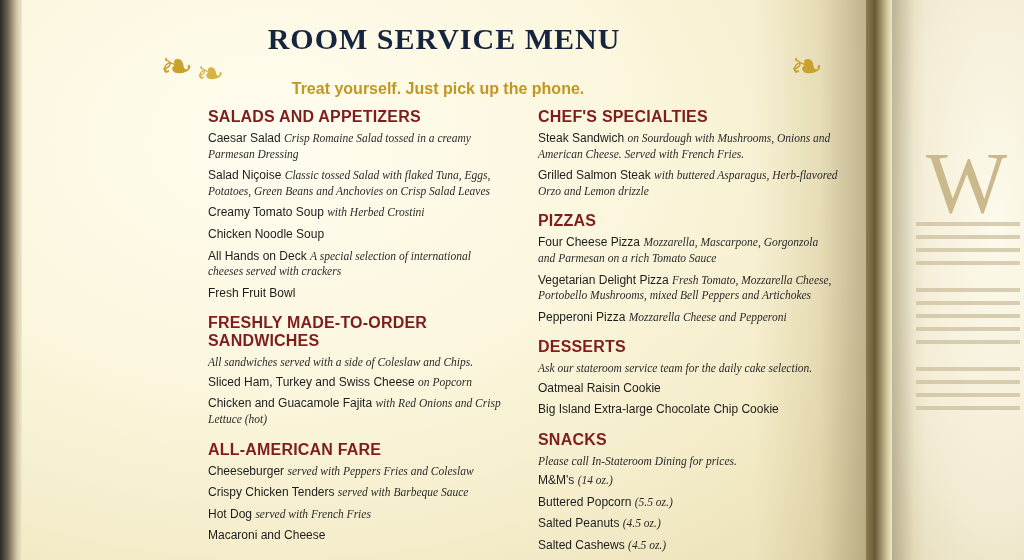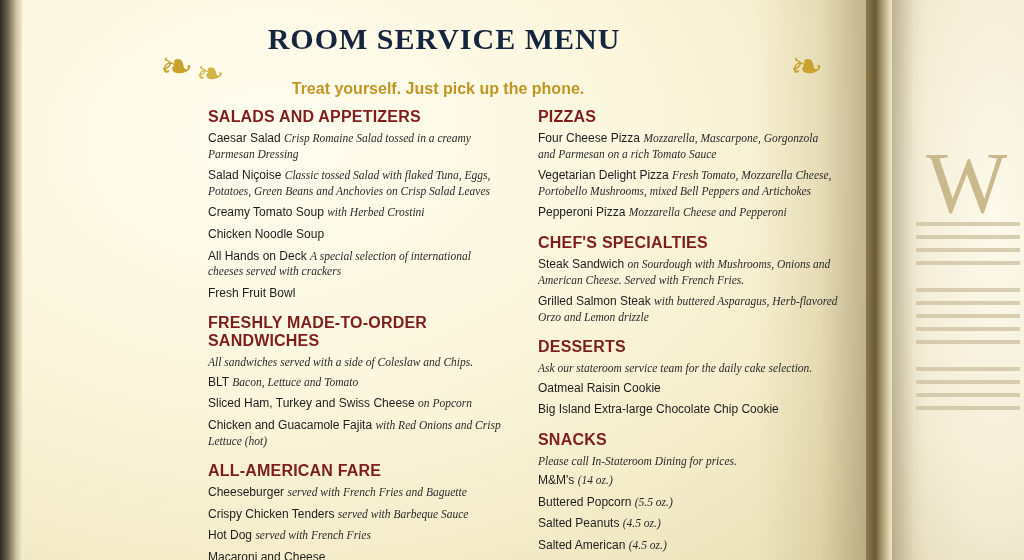--- a/index.html
+++ b/index.html
@@ -219,57 +219,56 @@
           <div class="item"><span>Caesar Salad</span> <span class="desc">Crisp Romaine Salad tossed in a creamy Parmesan Dressing</span></div>
           <div class="item"><span>Salad Niçoise</span> <span class="desc">Classic tossed Salad with flaked Tuna, Eggs, Potatoes, Green Beans and Anchovies on Crisp Salad Leaves</span></div>
           <div class="item"><span>Creamy Tomato Soup</span> <span class="desc">with Herbed Crostini</span></div>
           <div class="item"><span>Chicken Noodle Soup</span></div>
           <div class="item"><span>All Hands on Deck</span> <span class="desc">A special selection of international cheeses served with crackers</span></div>
           <div class="item"><span>Fresh Fruit Bowl</span></div>
         </div>
         <div class="section">
           <div class="section-title">FRESHLY MADE-TO-ORDER SANDWICHES</div>
           <div class="section-note">All sandwiches served with a side of Coleslaw and Chips.</div>
-          <div class="item"><span>BLT</span> <span class="desc">Bacon, Lettuce and Tomato</span></div>
           <div class="item"><span>Sliced Ham, Turkey and Swiss Cheese</span> <span class="desc">on Popcorn</span></div>
           <div class="item"><span>Chicken and Guacamole Fajita</span> <span class="desc">with Red Onions and Crisp Lettuce (hot)</span></div>
         </div>
         <div class="section">
           <div class="section-title">ALL-AMERICAN FARE</div>
-          <div class="item"><span>Cheeseburger</span> <span class="desc">served with French Fries and Baguette</span></div>
+          <div class="item"><span>Cheeseburger</span> <span class="desc">served with Peppers Fries and Coleslaw</span></div>
           <div class="item"><span>Crispy Chicken Tenders</span> <span class="desc">served with Barbeque Sauce</span></div>
           <div class="item"><span>Hot Dog</span> <span class="desc">served with French Fries</span></div>
           <div class="item"><span>Macaroni and Cheese</span></div>
         </div>
       </div>
     <div class="col col-right" id="col-right">
+        <div class="section">
+          <div class="section-title">CHEF'S SPECIALTIES</div>
+          <div class="item"><span>Steak Sandwich</span> <span class="desc">on Sourdough with Mushrooms, Onions and American Cheese. Served with French Fries.</span></div>
+          <div class="item"><span>Grilled Salmon Steak</span> <span class="desc">with buttered Asparagus, Herb-flavored Orzo and Lemon drizzle</span></div>
+        </div>
         <div class="section">
           <div class="section-title">PIZZAS</div>
           <div class="item"><span>Four Cheese Pizza</span> <span class="desc">Mozzarella, Mascarpone, Gorgonzola and Parmesan on a rich Tomato Sauce</span></div>
           <div class="item"><span>Vegetarian Delight Pizza</span> <span class="desc">Fresh Tomato, Mozzarella Cheese, Portobello Mushrooms, mixed Bell Peppers and Artichokes</span></div>
           <div class="item"><span>Pepperoni Pizza</span> <span class="desc">Mozzarella Cheese and Pepperoni</span></div>
-        </div>
-        <div class="section">
-          <div class="section-title">CHEF'S SPECIALTIES</div>
-          <div class="item"><span>Steak Sandwich</span> <span class="desc">on Sourdough with Mushrooms, Onions and American Cheese. Served with French Fries.</span></div>
-          <div class="item"><span>Grilled Salmon Steak</span> <span class="desc">with buttered Asparagus, Herb-flavored Orzo and Lemon drizzle</span></div>
         </div>
         <div class="section">
           <div class="section-title">DESSERTS</div>
           <div class="section-note">Ask our stateroom service team for the daily cake selection.</div>
           <div class="item"><span>Oatmeal Raisin Cookie</span></div>
           <div class="item"><span>Big Island Extra-large Chocolate Chip Cookie</span></div>
         </div>
         <div class="section">
           <div class="section-title">SNACKS</div>
           <div class="section-note">Please call In-Stateroom Dining for prices.</div>
           <div class="item"><span>M&amp;M's</span> <span class="desc">(14 oz.)</span></div>
           <div class="item"><span>Buttered Popcorn</span> <span class="desc">(5.5 oz.)</span></div>
           <div class="item"><span>Salted Peanuts</span> <span class="desc">(4.5 oz.)</span></div>
-          <div class="item"><span>Salted American</span> <span class="desc">(4.5 oz.)</span></div>
+          <div class="item"><span>Salted Cashews</span> <span class="desc">(4.5 oz.)</span></div>
         </div>
         <div class="section">
           <div class="section-title">WINES AND BEVERAGE PACKAGES</div>
         </div>
       </div>
   </div>
 
 </div>
 
 </body></html>

